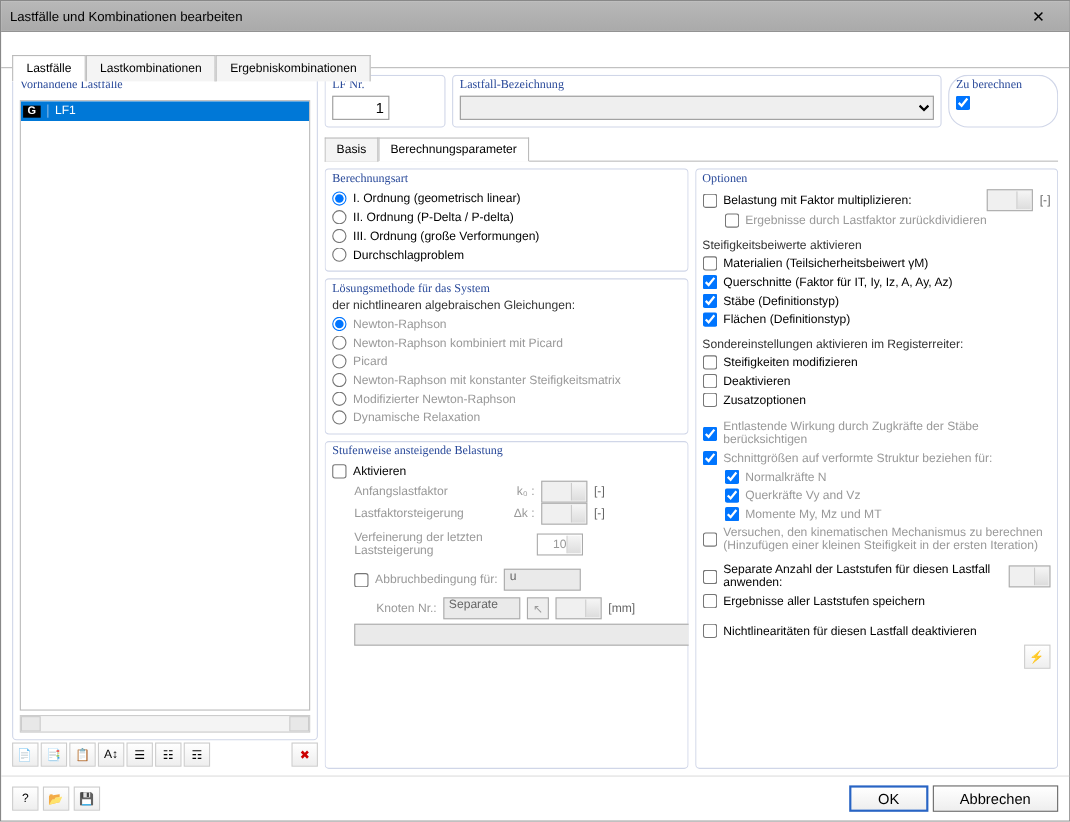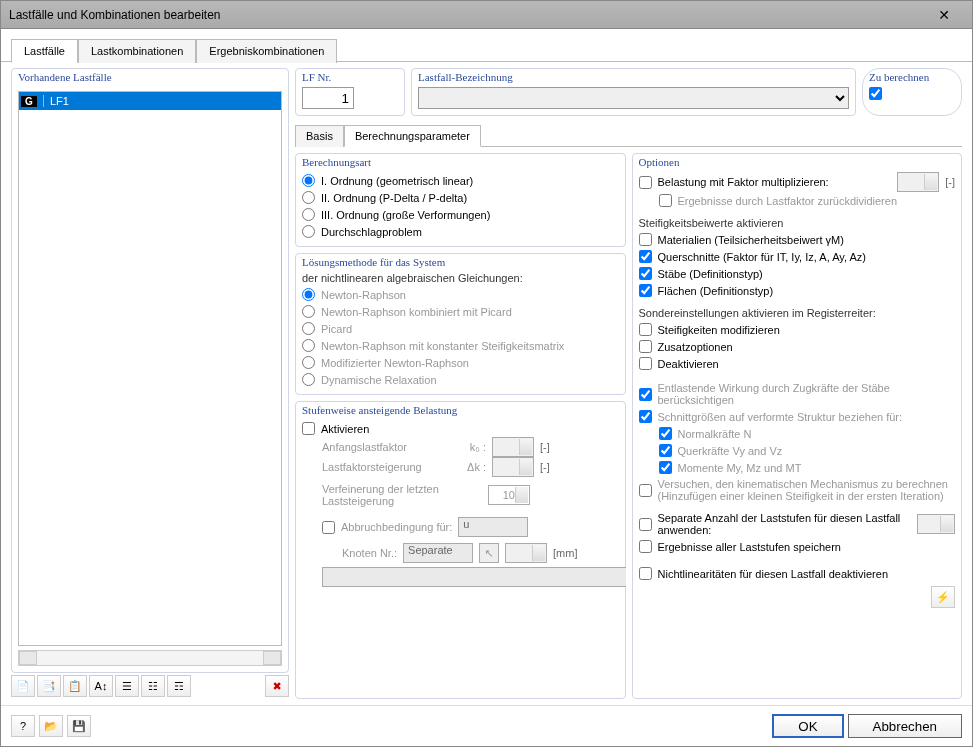--- a/index.html
+++ b/index.html
@@ -42,21 +42,21 @@
       gap: 0;
       border-bottom: 1px solid #bbb;
     }
     .main-tab {
       padding: 5px 12px;
       border: 1px solid #bbb;
       border-bottom: none;
       background: #f4f4f4;
       cursor: pointer;
       position: relative;
-      top: 2px;
+      top: 13px;
     }
     .main-tab.active {
       background: #fff;
       border-bottom: 1px solid #fff;
     }
     .content {
       flex: 1;
       display: flex;
       padding: 6px 10px;
       gap: 6px;
@@ -456,25 +456,25 @@
                 <span>Flächen (Definitionstyp)</span>
               </label>
 
             <div class="subhead" style="margin-top:8px;">Sondereinstellungen aktivieren im Registerreiter:</div>
             <label class="check-row">
                 <input type="checkbox" class="chk" style="">
                 <span>Steifigkeiten modifizieren</span>
               </label>
             <label class="check-row">
                 <input type="checkbox" class="chk" style="">
+                <span>Deaktivieren</span>
+              </label>
+            <label class="check-row">
+                <input type="checkbox" class="chk" style="">
                 <span>Zusatzoptionen</span>
-              </label>
-            <label class="check-row">
-                <input type="checkbox" class="chk" style="">
-                <span>Deaktivieren</span>
               </label>
 
             <label class="check-row disabled" style="margin-top:8px;">
                 <input type="checkbox" class="chk" checked="" style="">
                 <span>Entlastende Wirkung durch Zugkräfte der Stäbe berücksichtigen</span>
               </label>
             <label class="check-row disabled">
                 <input type="checkbox" class="chk" checked="" style="">
                 <span>Schnittgrößen auf verformte Struktur beziehen für:</span>
               </label>

